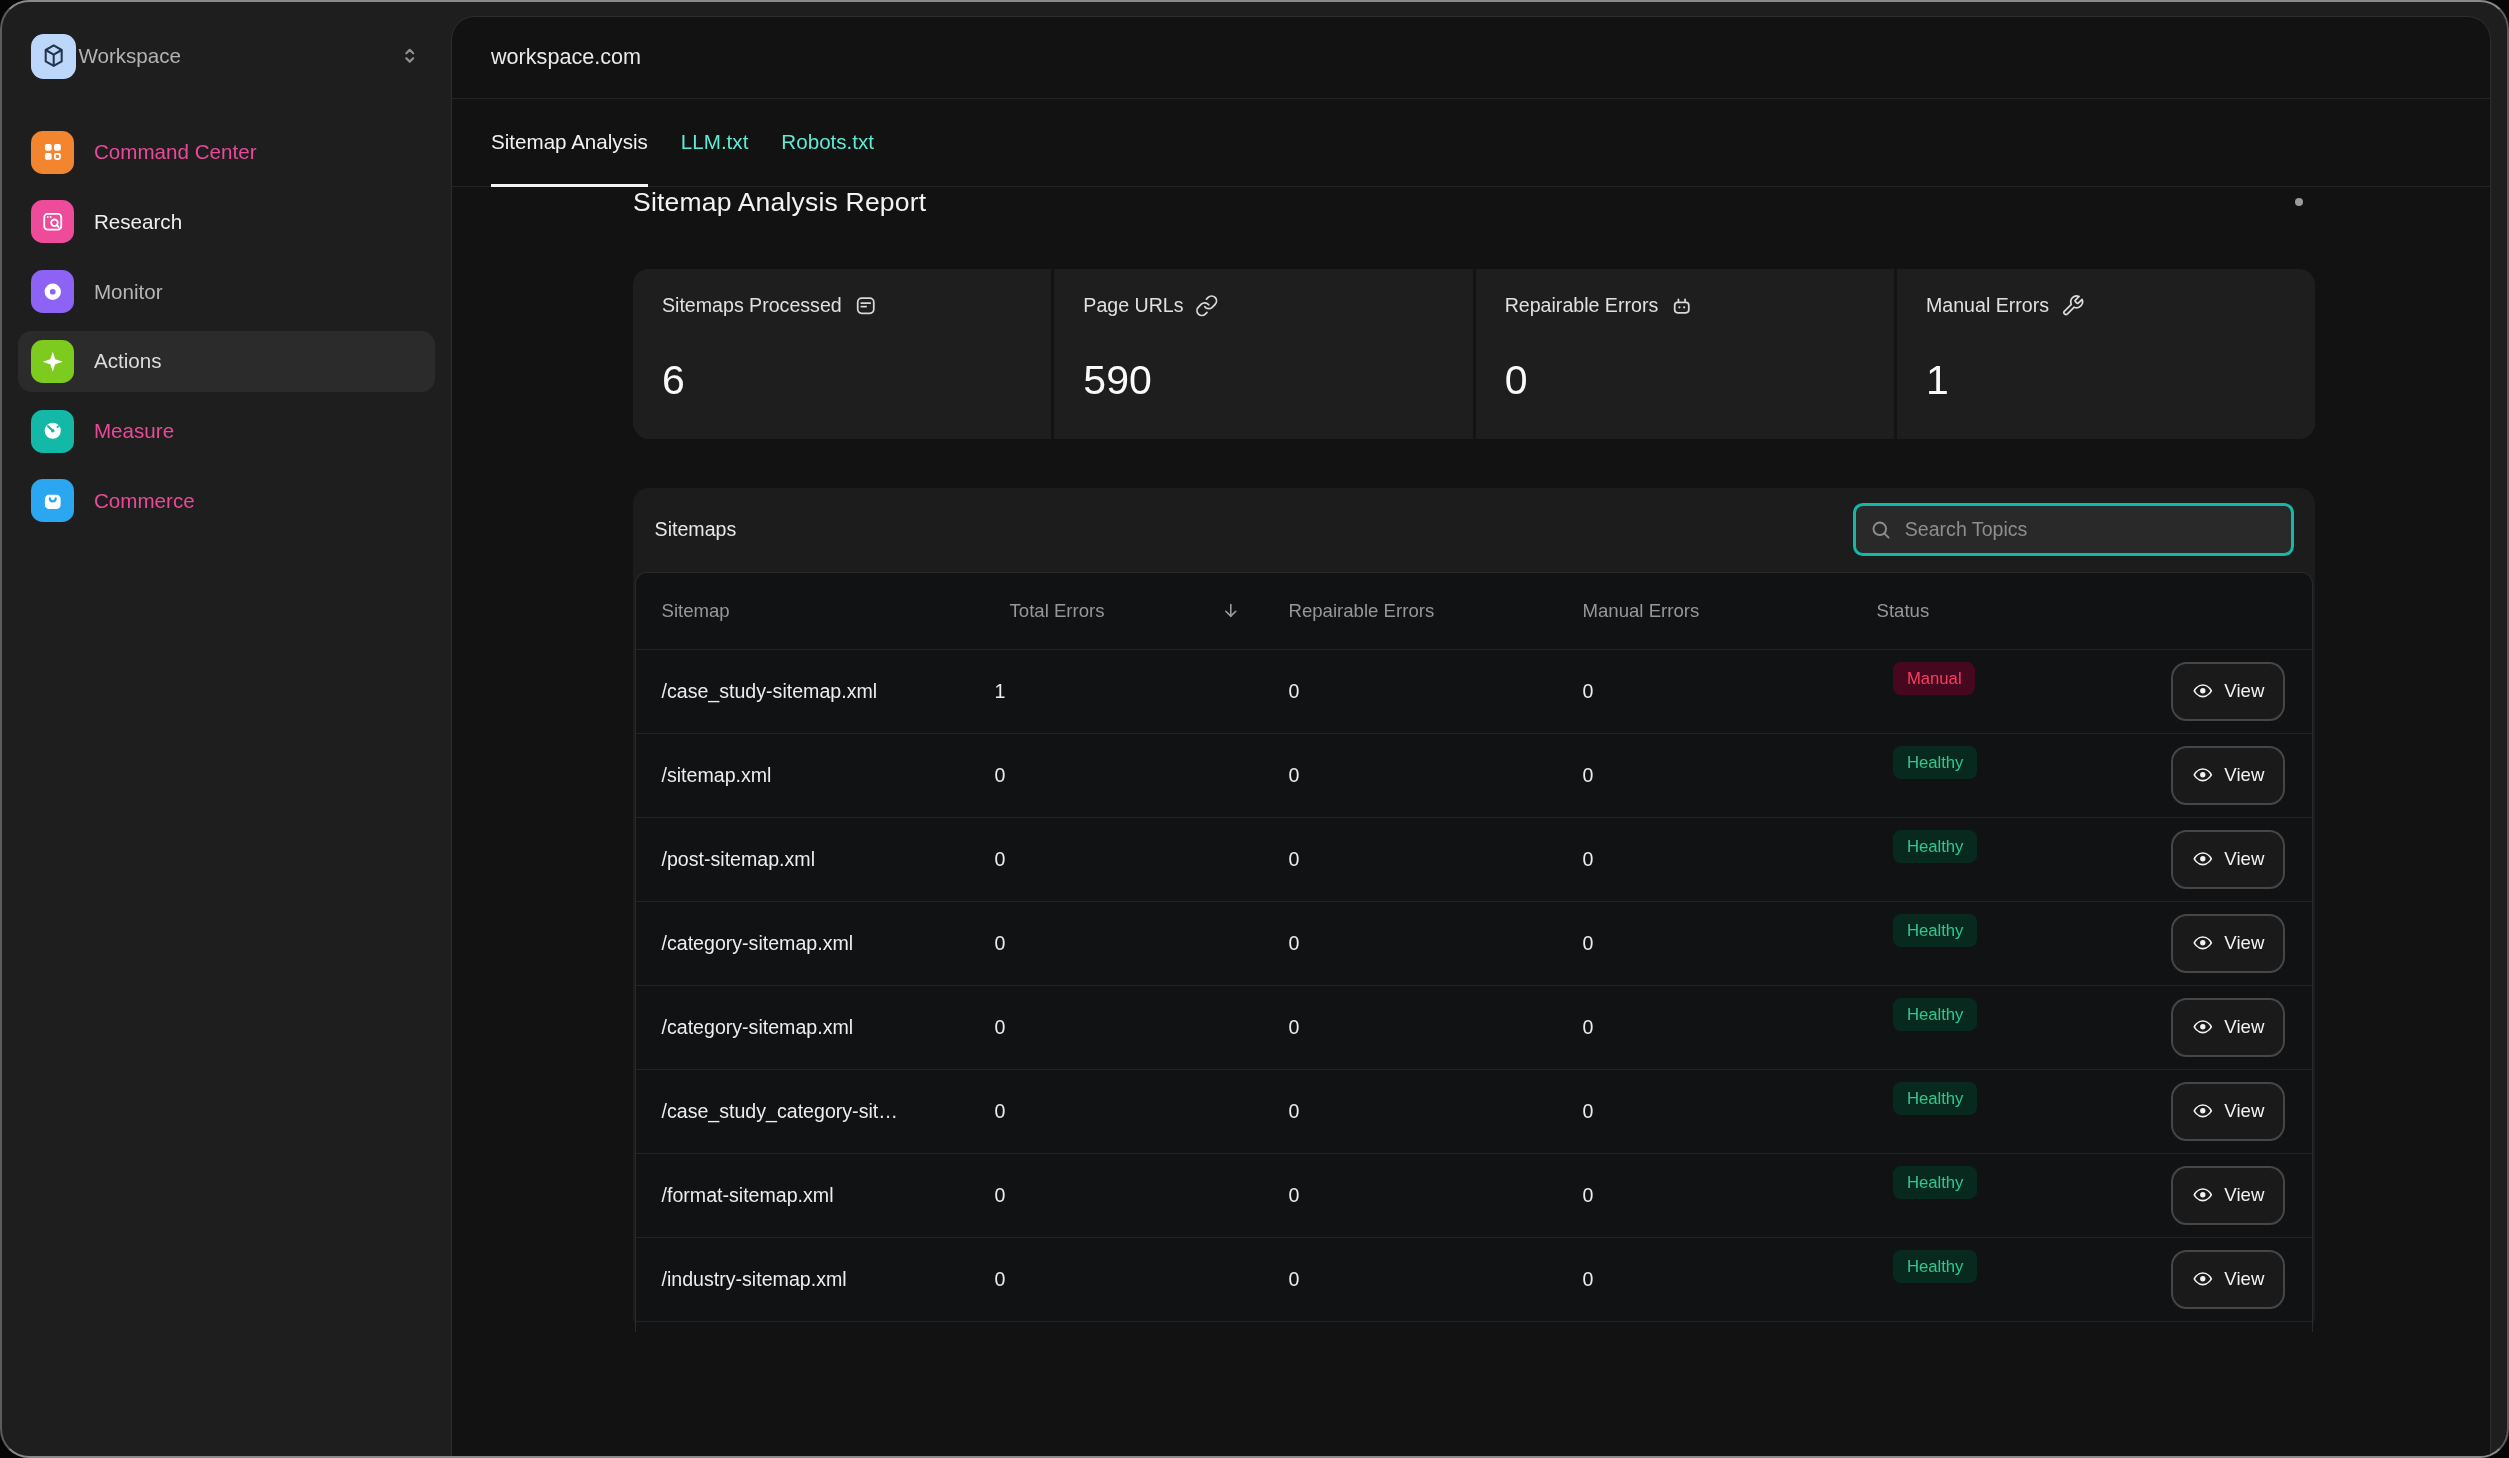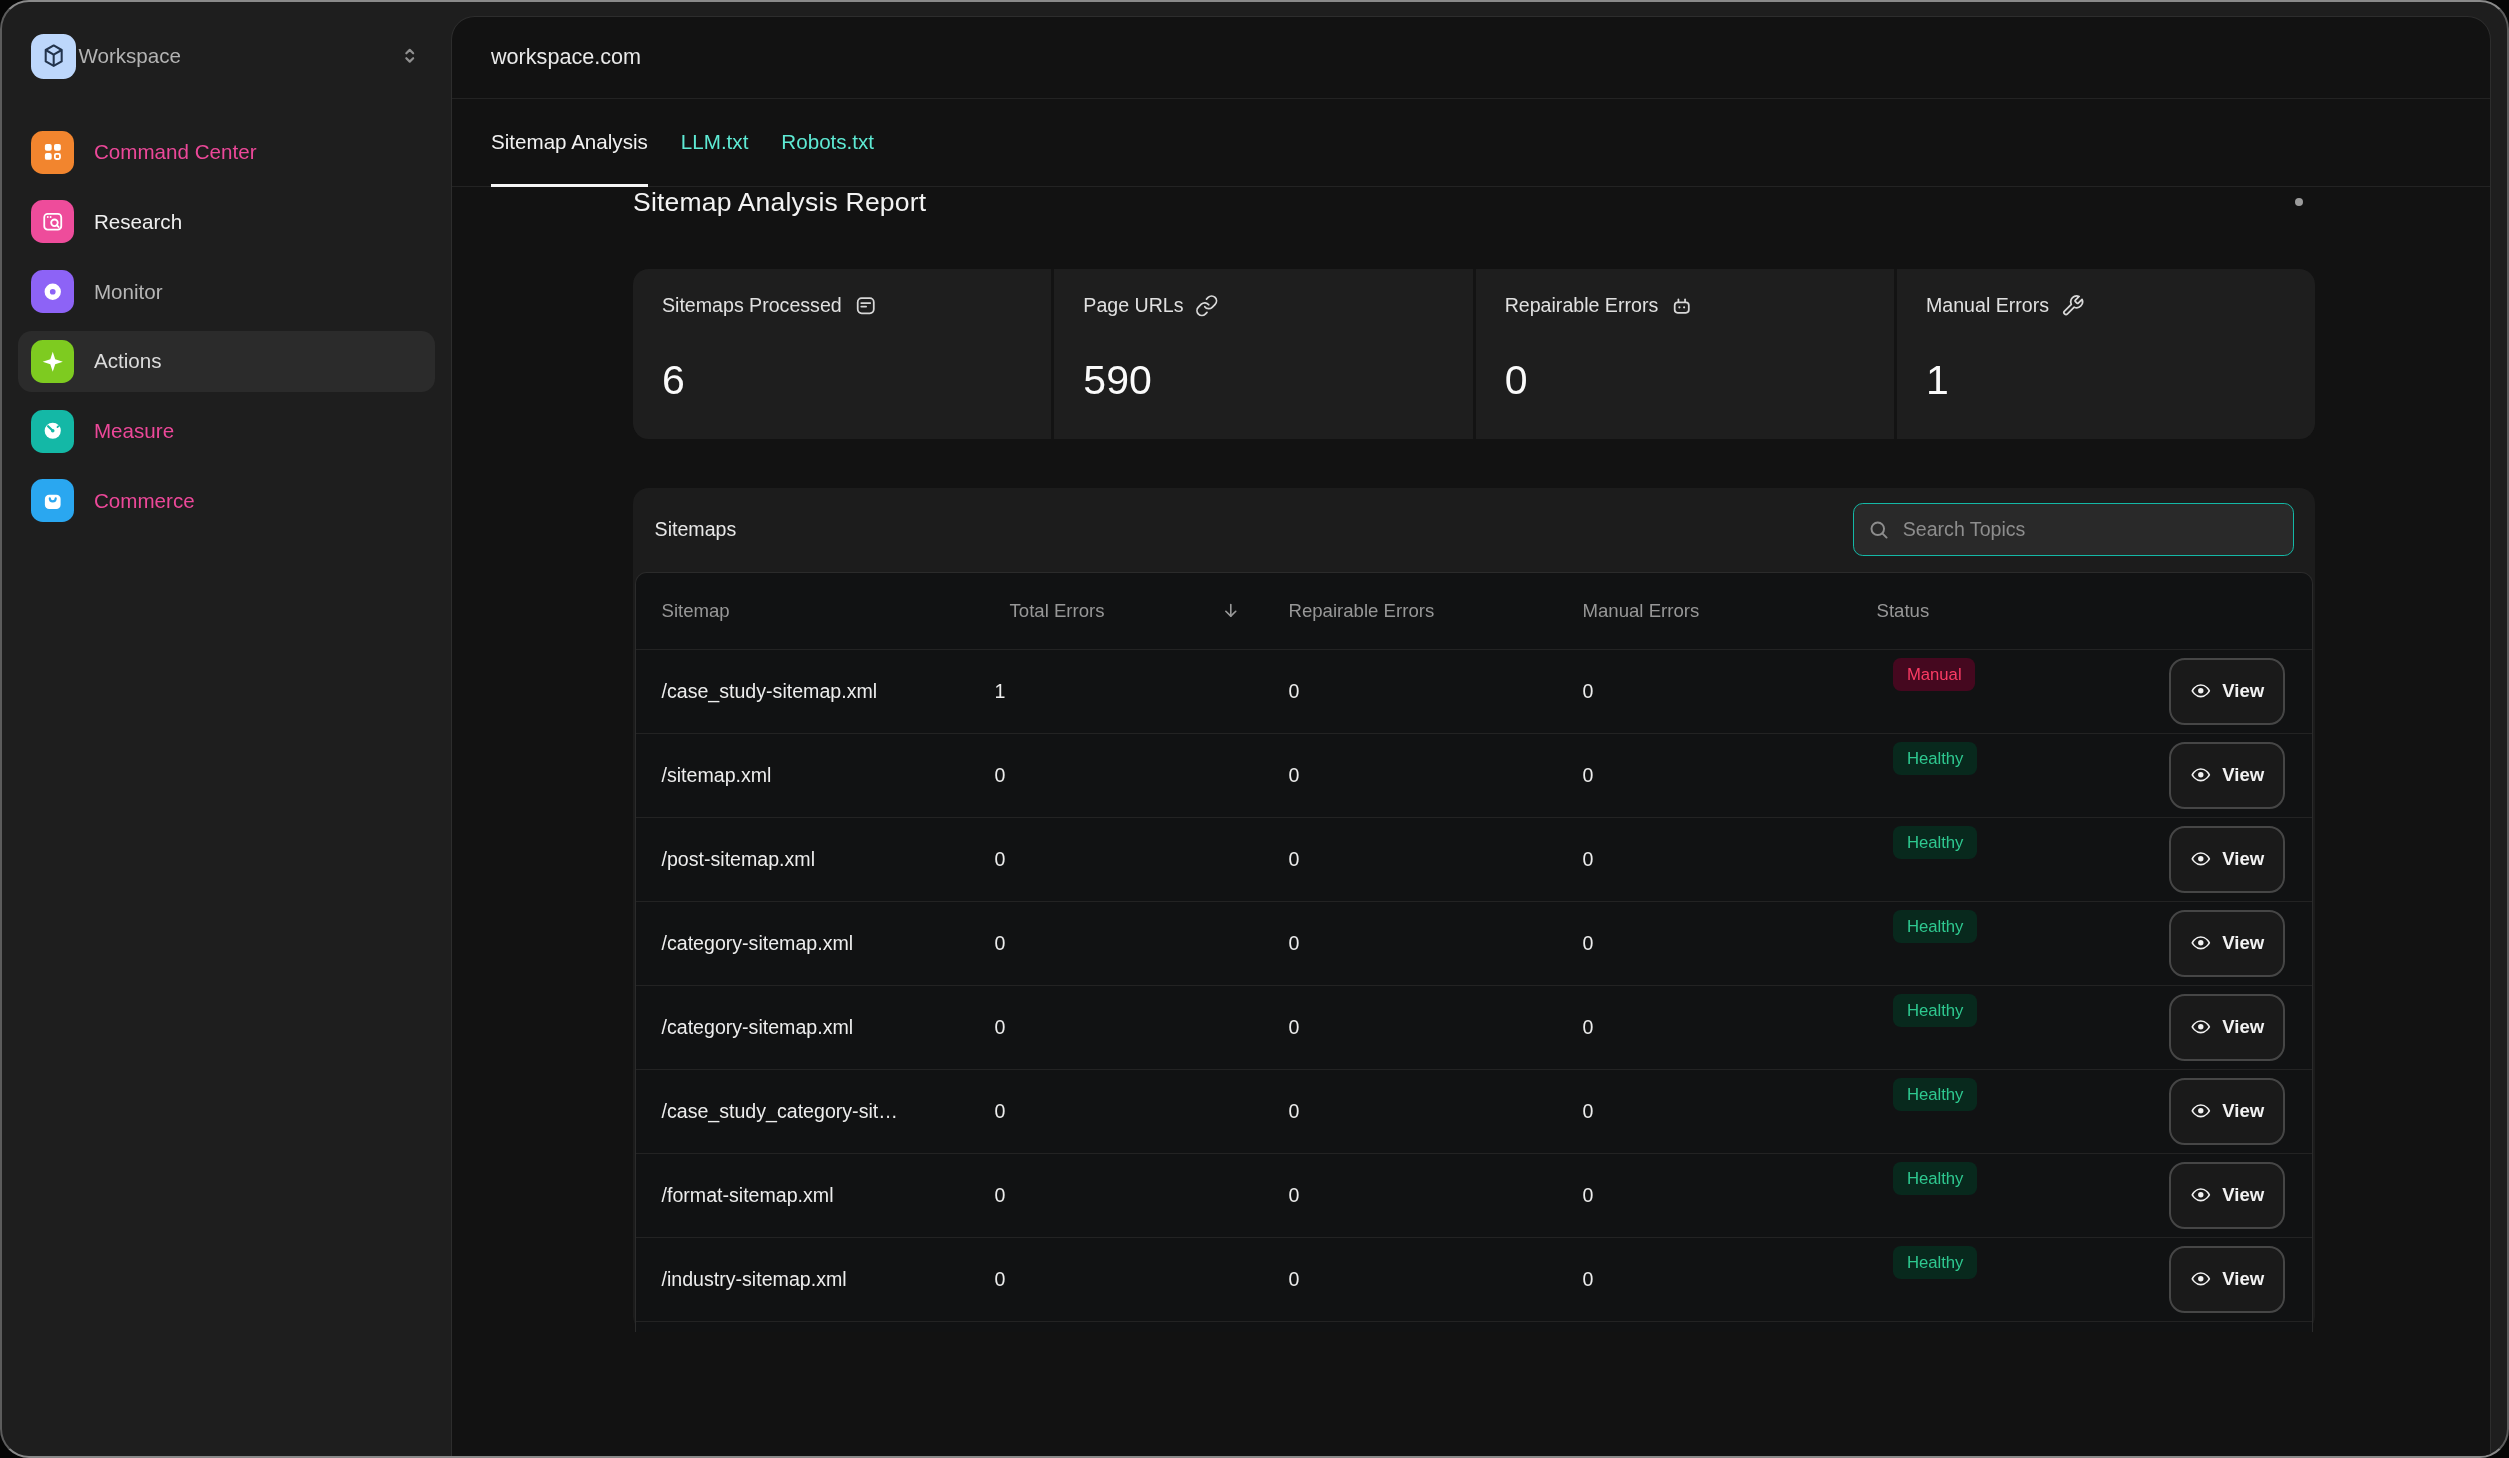--- a/index.html
+++ b/index.html
@@ -54,40 +54,40 @@
   .stat-card { background:#1e1e1e; padding:25.5px 29px 35px; }
   .stat-label-row { display:flex; align-items:center; gap:11.8px; }
   .stat-label { font-size:19.6px; color:#e0e0e0; }
   .stat-icon { color:#d8d8d8; display:flex; }
   .stat-value { margin-top:39px; font-size:41px; font-weight:500; color:#fafafa; }
 
   
   .sitemaps { margin-top:49px; background:#1c1c1c; border-radius:15.7px; padding:0 2px 0; }
   .sitemaps-head { height:84px; display:flex; align-items:center; justify-content:space-between; padding:0 19.6px; }
   .sitemaps-title { font-size:19.6px; font-weight:500; color:#e8e8e8; }
-  .searchbox { width:441px; height:53px; background:#292929; border:1px solid #14b8a6; border-radius:9.8px;
+  .searchbox { width:441px; height:53px; background:#292929; border:3px solid #14b8a6; border-radius:9.8px;
                display:flex; align-items:center; gap:11.8px; padding:0 13.7px; }
   .searchbox input { flex:1; background:transparent; border:none; outline:none; font-size:19.6px; color:#d5d5d5;
                      font-family:inherit; }
   .searchbox input::placeholder { color:#8d8d8d; }
 
   .table { border:1px solid #2b2b2b; border-bottom:none; border-radius:11.8px 11.8px 0 0;
            background:#111213; overflow:hidden; min-height:755px; }
   .thead, .trow { display:grid; grid-template-columns:333px 294px 294px 294px 1fr; align-items:center;
                   padding:0 27.4px 0 25.5px; }
   .thead { height:76px; }
   .th { font-size:18.6px; color:#979797; display:flex; align-items:center; }
   .th.sortable { justify-content:space-between; padding-right:47px;margin-left:15px; }
   .trow { height:84px; border-top:1px solid #232323; }
   .cell { font-size:19.6px; color:#ededed; }
   .cell.status { display:flex; align-items:flex-start; justify-content:space-between; }
   .badge { display:inline-block; margin-left:16.7px; padding:6.9px 13.7px; border-radius:7.8px; font-size:16.7px; font-weight:500; }
-  .view-btn { display:flex; align-items:center; gap:10.8px; height:67px; padding:0 18.6px;
+  .view-btn { display:flex; align-items:center; gap:10.8px; height:59px; padding:0 18.6px;
               background:#1a1a1a; border:2px solid #464646; border-radius:15.7px;
-              font-size:18.6px; color:#f2f2f2; cursor:pointer; font-family:inherit;font-weight:bold; }
+              font-size:18.6px; color:#f2f2f2; cursor:pointer; font-family:inherit; }
   .trow-spacer { height:11.8px; border-top:1px solid #232323; }
 
   svg { display:block; }
 </style>
 </head>
 <body>
 
 <div class="window">
 
   <aside class="sidebar">

